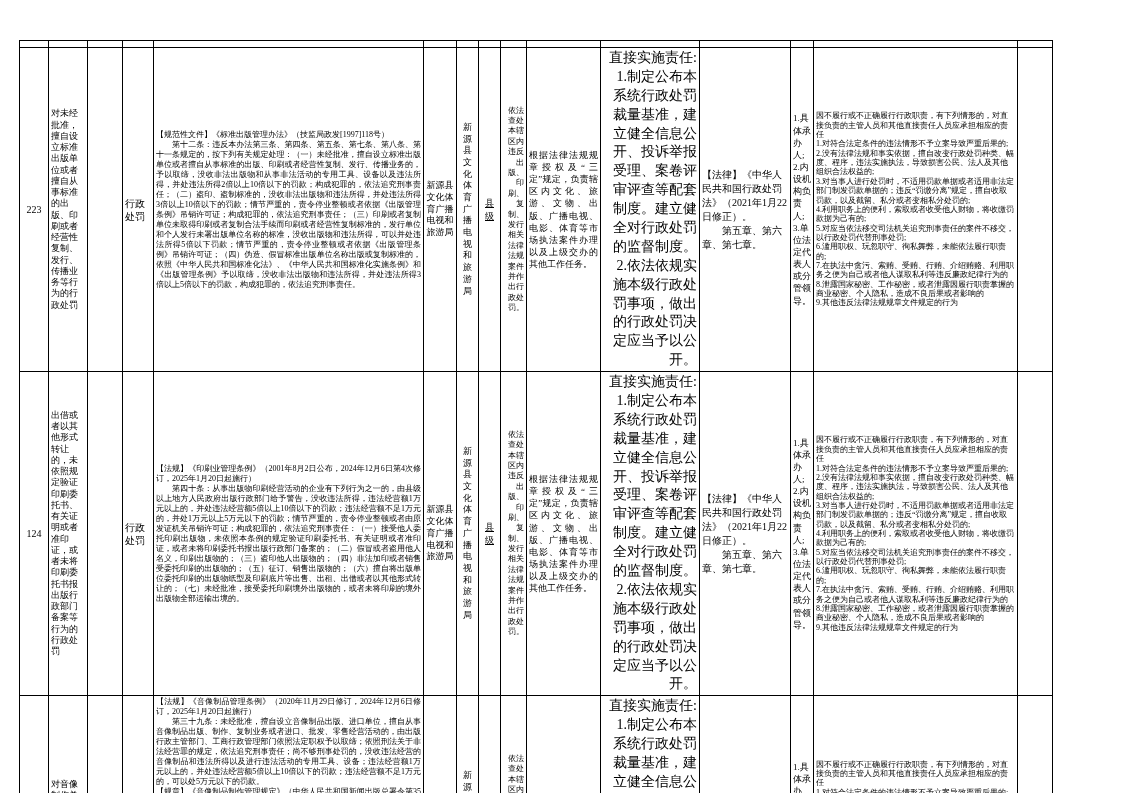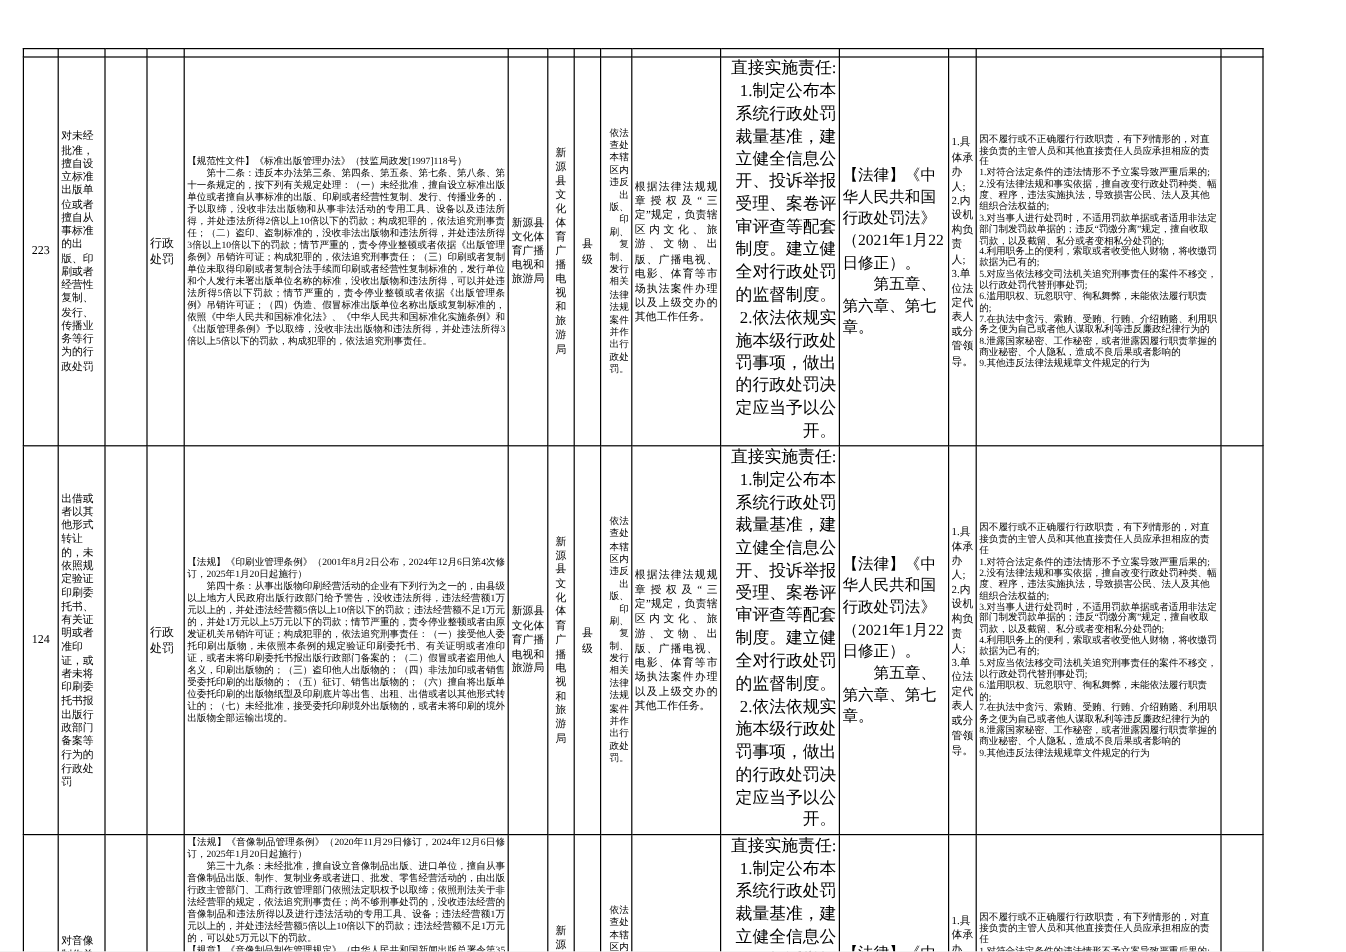--- a/index.html
+++ b/index.html
@@ -29,25 +29,25 @@
   tr.r2{height:194px;}
   tr.r3{height:181px;}
 
   .clip{overflow:hidden;white-space:pre-wrap;}
   td.c-no{font-size:10px;text-align:center;}
   td.c-name{font-size:9px;line-height:1.25;text-align:left;padding:1px 1px;margin-left:48px;}
   td.c-type{font-size:10px;line-height:1.3;}
   td.c-basis{font-size:8px;line-height:1.25;text-align:justify;vertical-align:middle;padding:2px 4px;}
   td.c-agency1{font-size:9px;line-height:1.3;text-align:center;padding:1px 2px;}
   td.c-agency2{font-size:9px;line-height:1.3;text-align:center;padding:1px 1px;}
-  td.c-level{font-size:9px;text-align:center;}
+  td.c-level{font-size:9px;text-align:center;text-decoration:underline;}
   td.c-scope{font-size:8px;line-height:1.3;text-align:right;padding:1px 1px;}
   td.c-dbasis{font-size:9px;line-height:1.35;text-align:justify;padding:1px 3px;}
   td.c-direct{font-size:14px;line-height:1.35;text-align:right;padding:1px 3px;}
-  td.c-law{font-size:13px;line-height:1.4;text-align:left;padding:1px 3px;}
+  td.c-law{font-size:10px;line-height:1.4;text-align:left;padding:1px 3px;}
   td.c-persons{font-size:9px;line-height:1.35;text-align:left;padding:1px 2px;}
   td.c-acct{font-size:8px;line-height:1.17;text-align:left;vertical-align:middle;padding:2px 4px;}
   td.c-empty{}
 
   tr.r1 td.c-basis .clip{max-height:172px;}
   tr.r2 td.c-basis .clip{max-height:186px;}
   tr.r3 td.c-basis .clip{max-height:174px;vertical-align:top;}
   tr.r3 td.c-basis{vertical-align:top;}
   tr td.c-acct .clip{max-height:100%;}
 </style>

